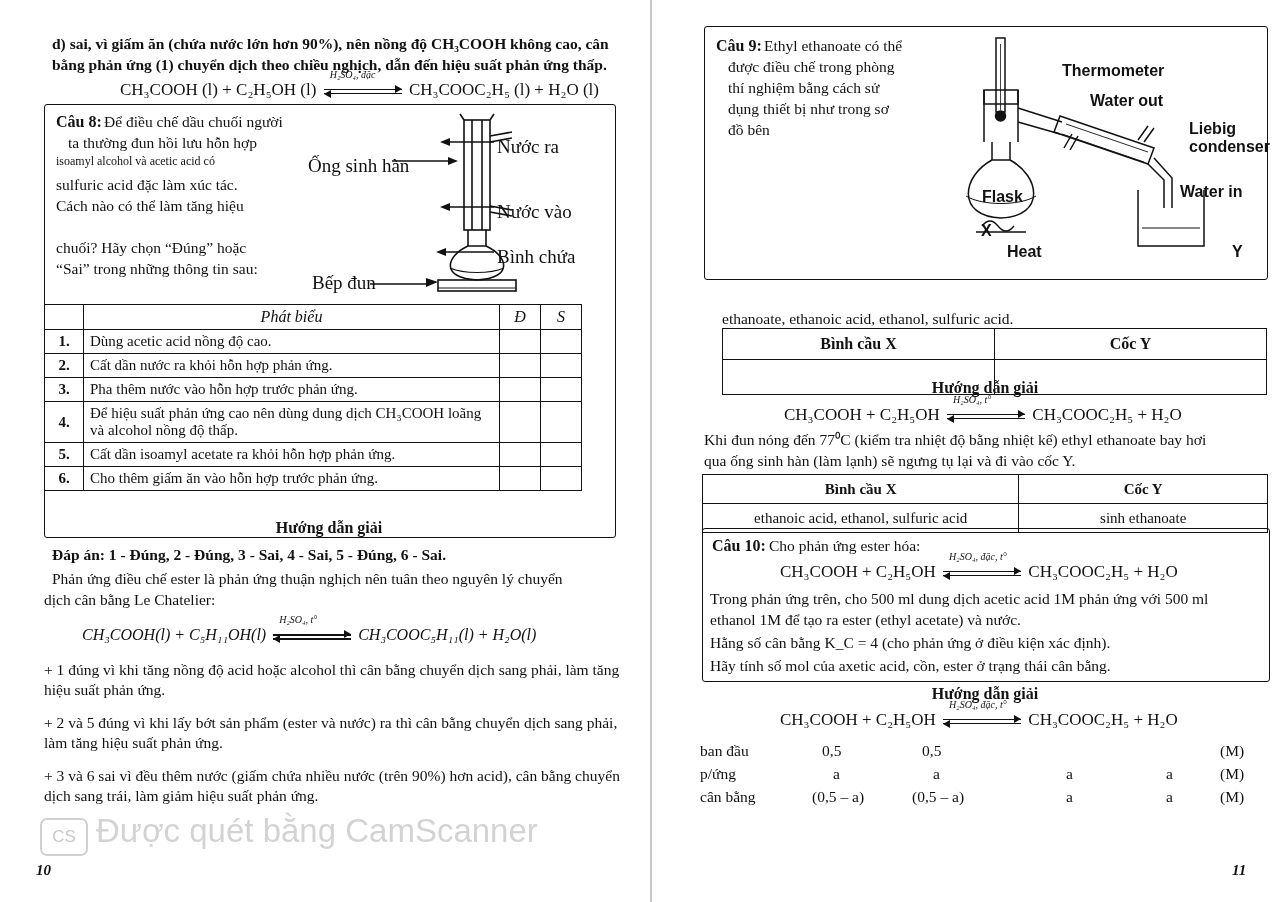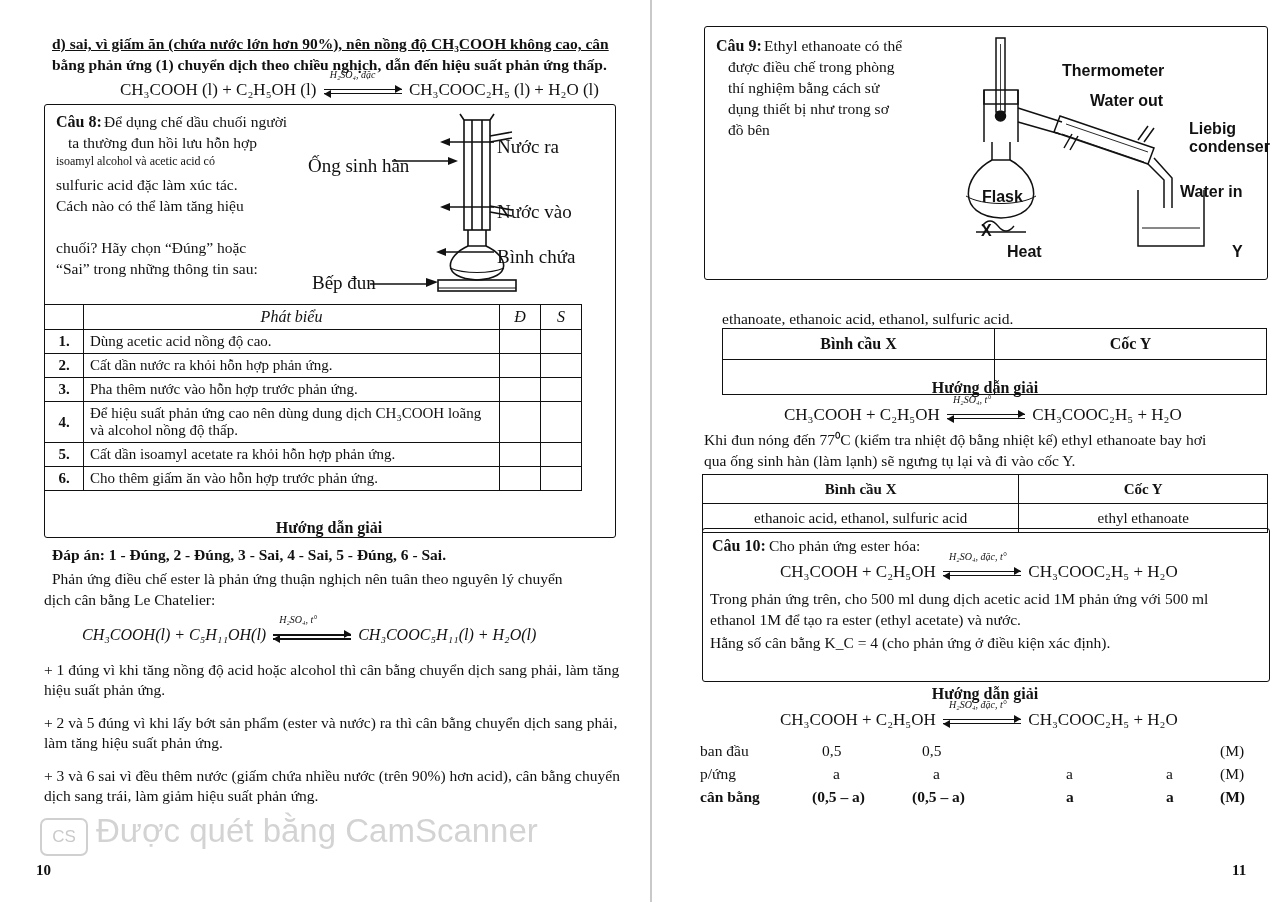--- a/index.html
+++ b/index.html
@@ -50,46 +50,46 @@
 
   
   .draw{position:absolute;}
   .lbl{position:absolute;font-size:16px;font-weight:bold;font-family:"Liberation Sans",sans-serif;}
   .lblvn{position:absolute;font-size:19px;font-family:"Liberation Serif",serif;}
 
   
   .wm{position:absolute;left:96px;top:812px;font-family:"Liberation Sans",sans-serif;font-size:33px;color:rgba(120,120,120,0.33);white-space:nowrap;}
   .wmicon{position:absolute;left:40px;top:818px;width:44px;height:34px;border:2px solid rgba(120,120,120,0.35);border-radius:7px;color:rgba(120,120,120,0.4);font-family:"Liberation Sans",sans-serif;font-size:17px;text-align:center;line-height:34px;}
 
-  .pgnum{position:absolute;font-family:"Liberation Serif",serif;font-weight:bold;font-size:15px;}
+  .pgnum{position:absolute;font-family:"Liberation Serif",serif;font-style:italic;font-weight:bold;font-size:15px;}
 </style>
 </head>
 <body>
 
 <div class="page">
   <div class="spine"></div>
 
   <div class="col colL">
 
-    <div class="t b" style="left:52px;top:34px;font-size:15.5px;width:580px;text-decoration:underline;">d) sai, vì giấm ăn (chứa nước lớn hơn 90%), nên nồng độ CH₃COOH không cao, cân</div>
+    <div class="t b" style="left:52px;top:34px;font-size:15.5px;width:580px;">d) sai, vì giấm ăn (chứa nước lớn hơn 90%), nên nồng độ CH₃COOH không cao, cân</div>
     <div class="t b" style="left:52px;top:55px;font-size:15.5px;width:580px;">bằng phản ứng (1) chuyển dịch theo chiều nghịch, dẫn đến hiệu suất phản ứng thấp.</div>
 
     <div class="t eq" style="left:120px;top:79px;">
       <span>CH₃COOH (l) + C₂H₅OH (l)</span>
       <span class="arrow">
         <span class="arrlbl">H₂SO₄, đặc</span>
         <span class="ah1"></span><span class="ah2"></span>
       </span>
       <span>CH₃COOC₂H₅ (l) + H₂O (l)</span>
     </div>
 
     <div class="box" style="left:44px;top:104px;width:570px;height:432px;"></div>
 
     <div class="t b" style="left:56px;top:112px;font-size:16px;">Câu 8:</div>
-    <div class="t" style="left:104px;top:112px;font-size:15.5px;width:260px;">Để dụng chế dầu chuối người</div>
+    <div class="t" style="left:104px;top:112px;font-size:15.5px;width:260px;">Để điều chế dầu chuối người</div>
     <div class="t" style="left:68px;top:133px;font-size:15.5px;width:300px;">ta thường đun hồi lưu hỗn hợp</div>
     <div class="t" style="left:56px;top:154px;font-size:12px;width:310px;">isoamyl alcohol và acetic acid có</div>
     <div class="t" style="left:56px;top:175px;font-size:15.5px;width:310px;">sulfuric acid đặc làm xúc tác.</div>
     <div class="t" style="left:56px;top:196px;font-size:15.5px;width:310px;">Cách nào có thể làm tăng hiệu</div>
     <div class="t" style="left:56px;top:238px;font-size:15.5px;width:310px;">chuối? Hãy chọn “Đúng” hoặc</div>
     <div class="t" style="left:56px;top:259px;font-size:15.5px;width:310px;">“Sai” trong những thông tin sau:</div>
 
     <svg class="draw" style="left:390px;top:110px;" width="230" height="185" viewBox="0 0 230 185">
       <g stroke="#111" fill="none" stroke-width="1.6">
 
@@ -300,21 +300,21 @@
     <div class="t" style="left:52px;top:451px;font-size:15.5px;width:570px;">qua ống sinh hàn (làm lạnh) sẽ ngưng tụ lại và đi vào cốc Y.</div>
 
     <table class="tbl-xy2" style="left:50px;top:474px;width:566px;">
       <tbody>
           <tr>
         <td class="b" style="width:56%;">Bình cầu X</td>
         <td class="b" style="width:44%;">Cốc Y</td>
       </tr>
       <tr>
         <td>ethanoic acid, ethanol, sulfuric acid</td>
-        <td>ethyl ethanoate</td>
+        <td>sinh ethanoate</td>
       </tr>
     </tbody>
       </table>
 
     <div class="box" style="left:50px;top:528px;width:566px;height:152px;"></div>
 
     <div class="t b" style="left:60px;top:536px;font-size:16px;">Câu 10:</div>
     <div class="t" style="left:117px;top:536px;font-size:15.5px;">Cho phản ứng ester hóa:</div>
 
     <div class="t eq" style="left:128px;top:561px;">
@@ -322,20 +322,21 @@
       <span class="arrow">
         <span class="arrlbl">H₂SO₄, đặc, t°</span>
         <span class="ah1"></span><span class="ah2"></span>
       </span>
       <span>CH₃COOC₂H₅ + H₂O</span>
     </div>
 
     <div class="t" style="left:58px;top:589px;font-size:15.5px;width:552px;">Trong phản ứng trên, cho 500 ml dung dịch acetic acid 1M phản ứng với 500 ml</div>
     <div class="t" style="left:58px;top:610px;font-size:15.5px;width:552px;">ethanol 1M để tạo ra ester (ethyl acetate) và nước.</div>
     <div class="t" style="left:58px;top:633px;font-size:15.5px;width:552px;">Hằng số cân bằng K_C = 4 (cho phản ứng ở điều kiện xác định).</div>
+    <div class="t" style="left:58px;top:656px;font-size:15.5px;width:552px;">Hãy tính số mol của axetic acid, cồn, ester ở trạng thái cân bằng.</div>
 
     <div class="t b center" style="left:50px;top:684px;width:566px;font-size:16px;">Hướng dẫn giải</div>
 
     <div class="t eq" style="left:128px;top:709px;">
       <span>CH₃COOH + C₂H₅OH</span>
       <span class="arrow">
         <span class="arrlbl">H₂SO₄, đặc, t°</span>
         <span class="ah1"></span><span class="ah2"></span>
       </span>
       <span>CH₃COOC₂H₅ + H₂O</span>
@@ -351,21 +352,21 @@
         <span style="position:absolute;left:520px;">(M)</span>
       </div>
       <div style="position:relative;height:23px;">
         <span style="position:absolute;left:0;">p/ứng</span>
         <span style="position:absolute;left:133px;">a</span>
         <span style="position:absolute;left:233px;">a</span>
         <span style="position:absolute;left:366px;">a</span>
         <span style="position:absolute;left:466px;">a</span>
         <span style="position:absolute;left:520px;">(M)</span>
       </div>
-      <div style="position:relative;height:23px;font-weight:bold;">
+      <div style="position:relative;height:23px;">
         <span style="position:absolute;left:0;">cân bằng</span>
         <span style="position:absolute;left:112px;">(0,5 – a)</span>
         <span style="position:absolute;left:212px;">(0,5 – a)</span>
         <span style="position:absolute;left:366px;">a</span>
         <span style="position:absolute;left:466px;">a</span>
         <span style="position:absolute;left:520px;">(M)</span>
       </div>
     </div>
 
     <div class="pgnum" style="left:580px;top:862px;">11</div>

